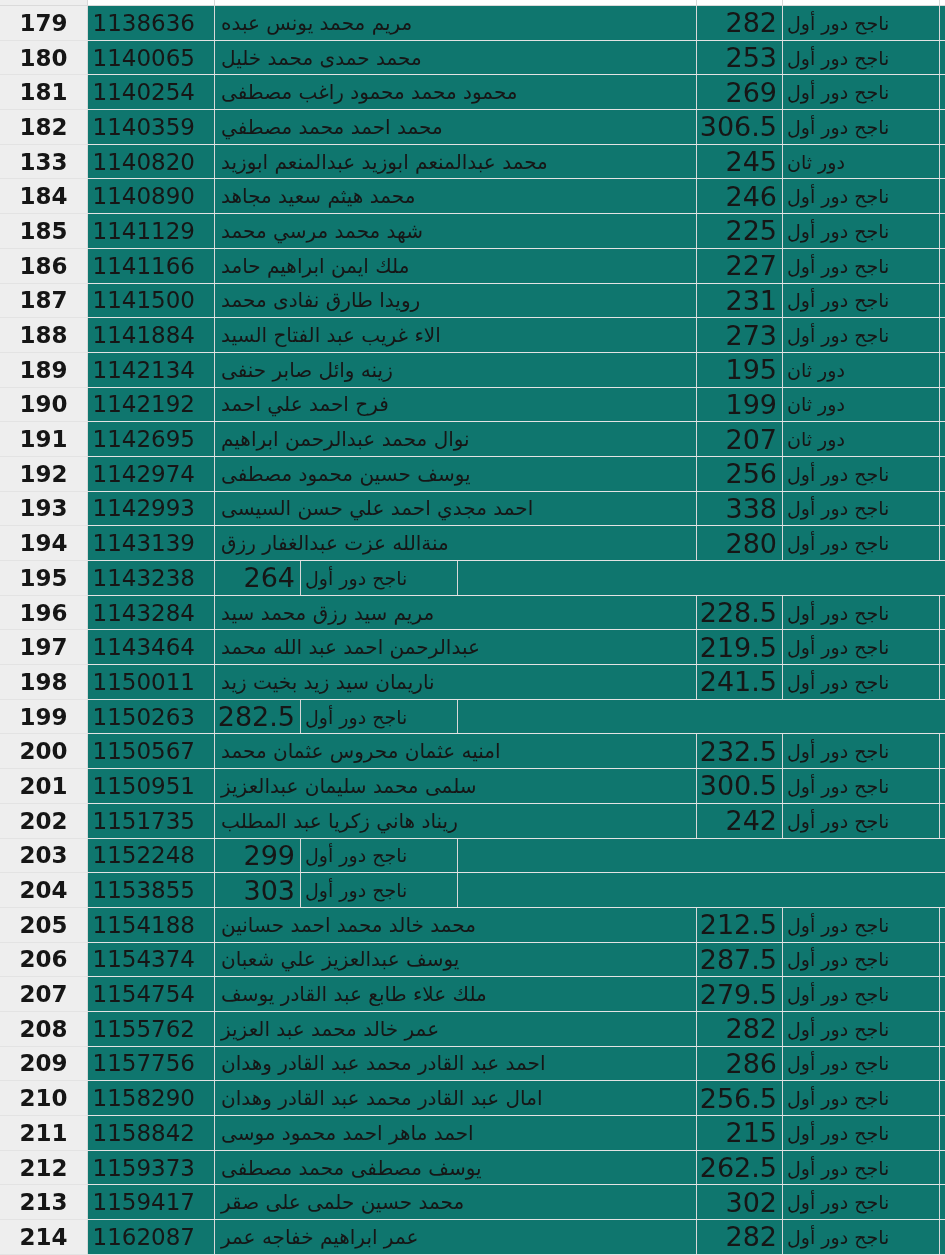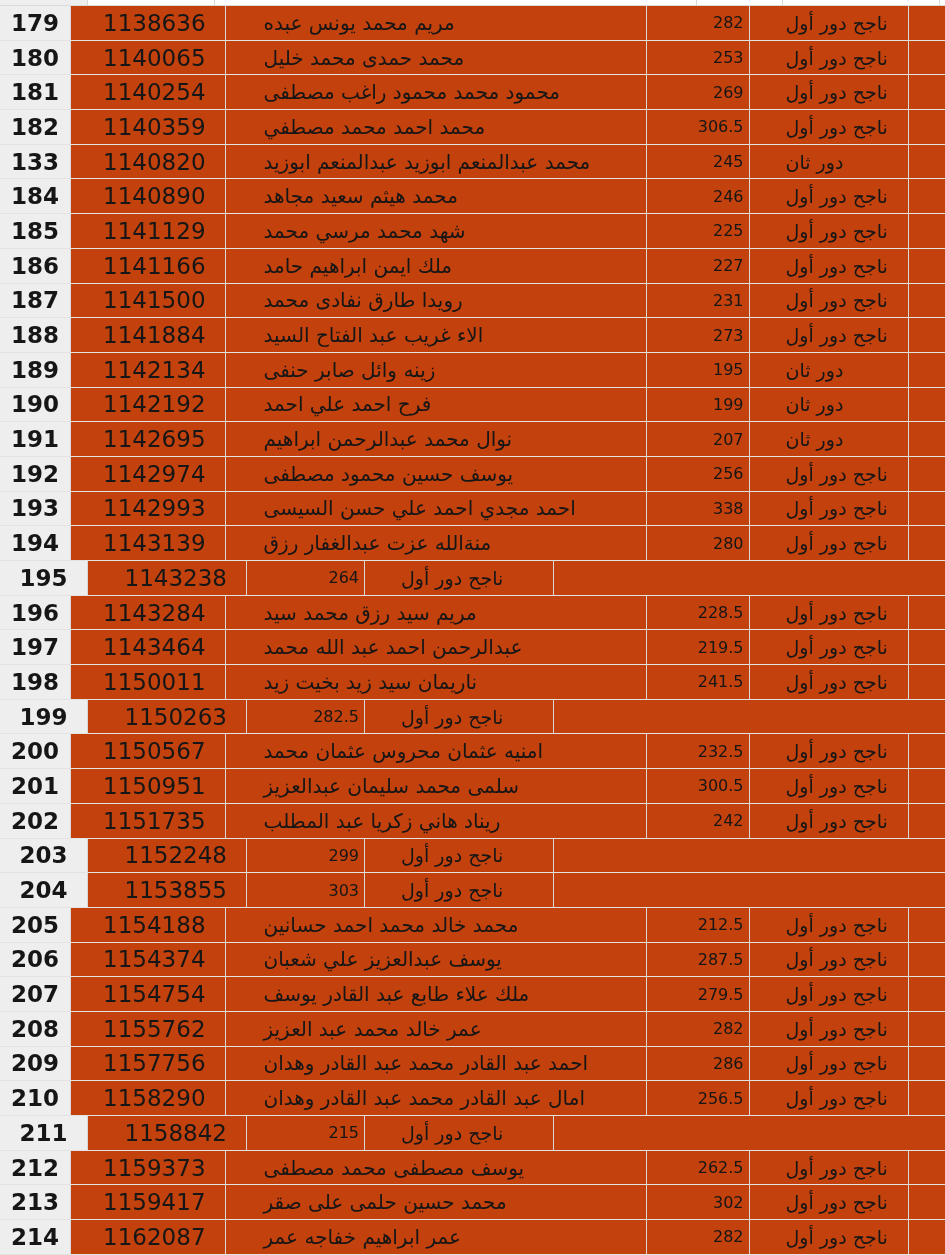--- a/index.html
+++ b/index.html
@@ -14,22 +14,21 @@
     overflow: hidden;
     background: #ffffff;
     font-family: "DejaVu Sans", sans-serif;
     color: #161616;
   }
   .row {
     display: flex;
     height: 34.7px;
     box-sizing: border-box;
     border-bottom: 1px solid #e3e3e3;
-    background: #c2410c;
-    gap: 32px;
+    background: #0f766e;
   }
   .strip {
     display: flex;
     height: 6px;
     box-sizing: border-box;
     border-bottom: 1px solid #dadada;
     background: #ffffff;
   }
   .c {
     display: flex;
@@ -56,21 +55,21 @@
   .c-name {
     width: 482px;
     justify-content: flex-start;
     padding-left: 6px;
     font-size: 20px;
   }
   .c-score {
     width: 86px;
     justify-content: flex-end;
     padding-right: 5px;
-    font-size: 16px;
+    font-size: 27px;
   }
   .c-status {
     width: 157px;
     justify-content: flex-start;
     padding-left: 4px;
     font-size: 19px;
   }
   .c-edge {
     width: 5px;
     border-right: none;
@@ -339,20 +338,21 @@
     <div class="c c-num">210</div>
     <div class="c c-id">1158290</div>
     <div class="c c-name">امال عبد القادر محمد عبد القادر وهدان</div>
     <div class="c c-score">256.5</div>
     <div class="c c-status">ناجح دور أول</div>
     <div class="c c-edge"></div>
   </div>
       <div class="row">
     <div class="c c-num">211</div>
     <div class="c c-id">1158842</div>
+    <div class="c c-name">احمد ماهر احمد محمود موسى</div>
     <div class="c c-score">215</div>
     <div class="c c-status">ناجح دور أول</div>
     <div class="c c-edge"></div>
   </div>
       <div class="row">
     <div class="c c-num">212</div>
     <div class="c c-id">1159373</div>
     <div class="c c-name">يوسف مصطفى محمد مصطفى</div>
     <div class="c c-score">262.5</div>
     <div class="c c-status">ناجح دور أول</div>

